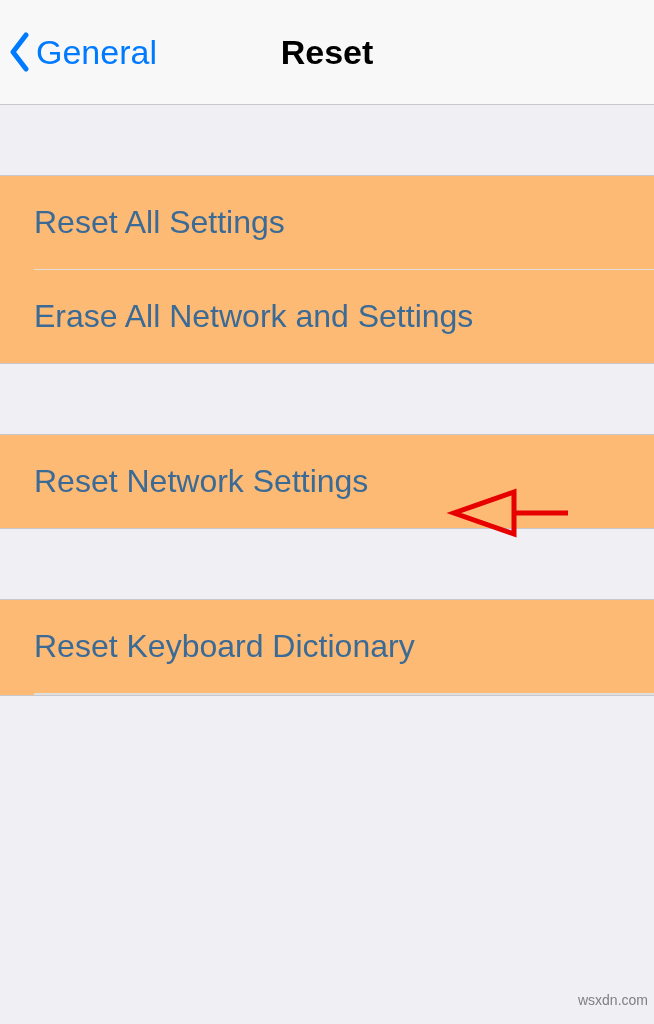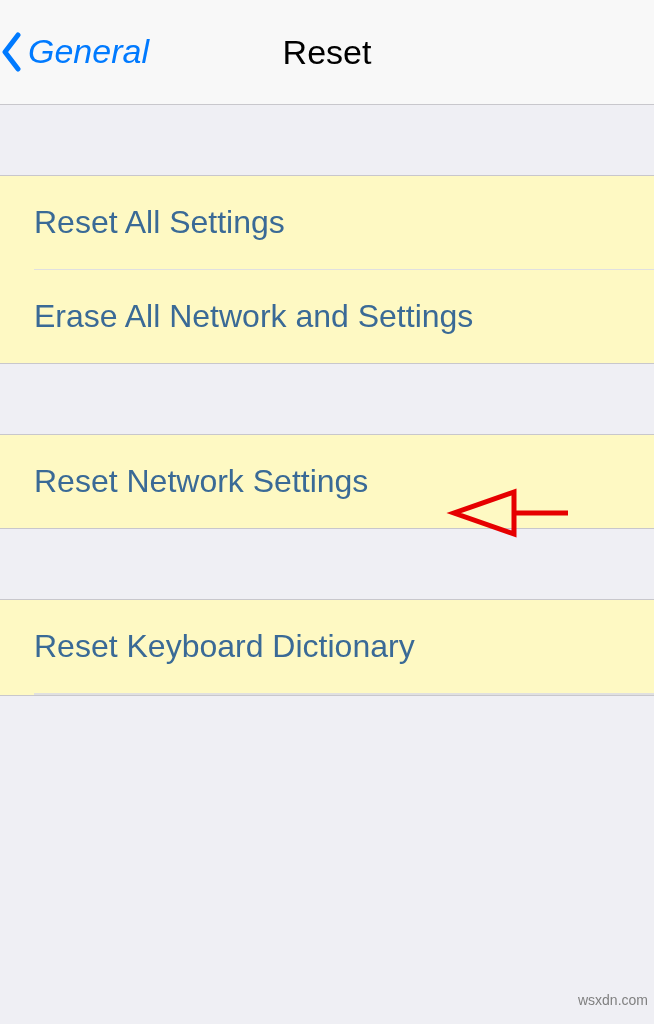--- a/index.html
+++ b/index.html
@@ -18,38 +18,38 @@
     .navbar {
       display: flex;
       align-items: center;
       height: 105px;
       background: #f8f8f8;
       border-bottom: 1px solid #c8c7cc;
       position: relative;
     }
     .back-button {
       display: flex;
-      padding-left: 0;
+      align-items: center;
+      padding-left: 8px;
       color: #007aff;
       font-size: 34px;
       font-weight: 400;
       cursor: pointer;
-      font-style: italic;
     }
     .back-chevron {
       width: 22px;
       height: 40px;
       margin-right: 6px;
     }
     .nav-title {
       position: absolute;
       left: 50%;
       transform: translateX(-50%);
       font-size: 34px;
-      font-weight: 400;
+      font-weight: 700;
       color: #000;
     }
     .spacer {
       height: 70px;
       background: #efeff4;
     }
     .spacer-small {
       height: 70px;
       background: #efeff4;
     }
@@ -61,21 +61,21 @@
     }
     .watermark {
       position: absolute;
       bottom: 16px;
       right: 6px;
       font-size: 14px;
       color: #808080;
       font-family: Arial, sans-serif;
     }
     .group {
-      background: #fef9c3;
+      background: #fdba74;
       border-top: 1px solid #c8c7cc;
       border-bottom: 1px solid #c8c7cc;
     }
     .item-row {
       padding: 28px 0 28px 34px;
       font-size: 32px;
       color: #3a6a96;
       cursor: pointer;
     }
     .inner-sep {

